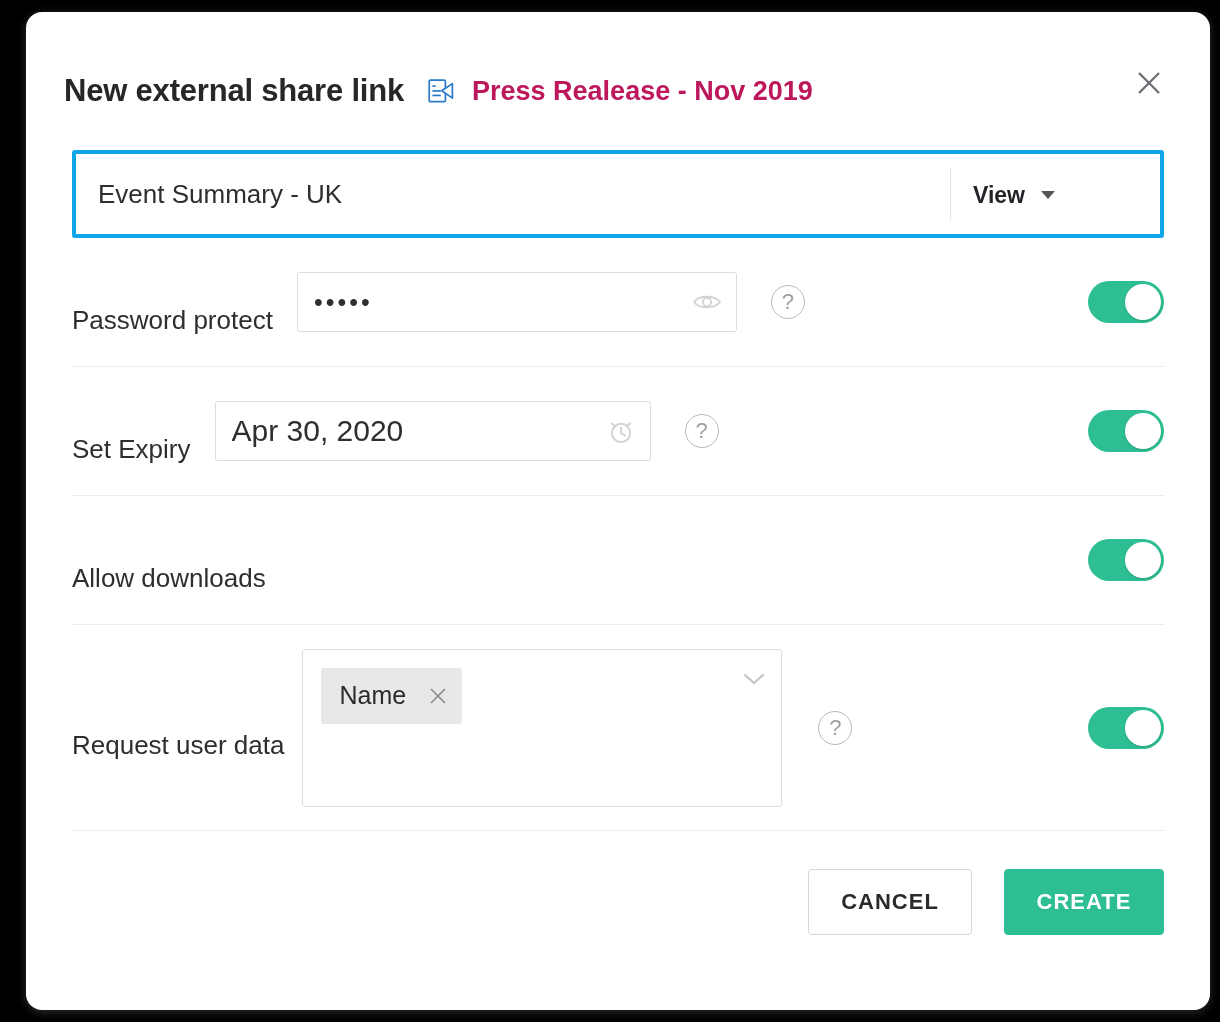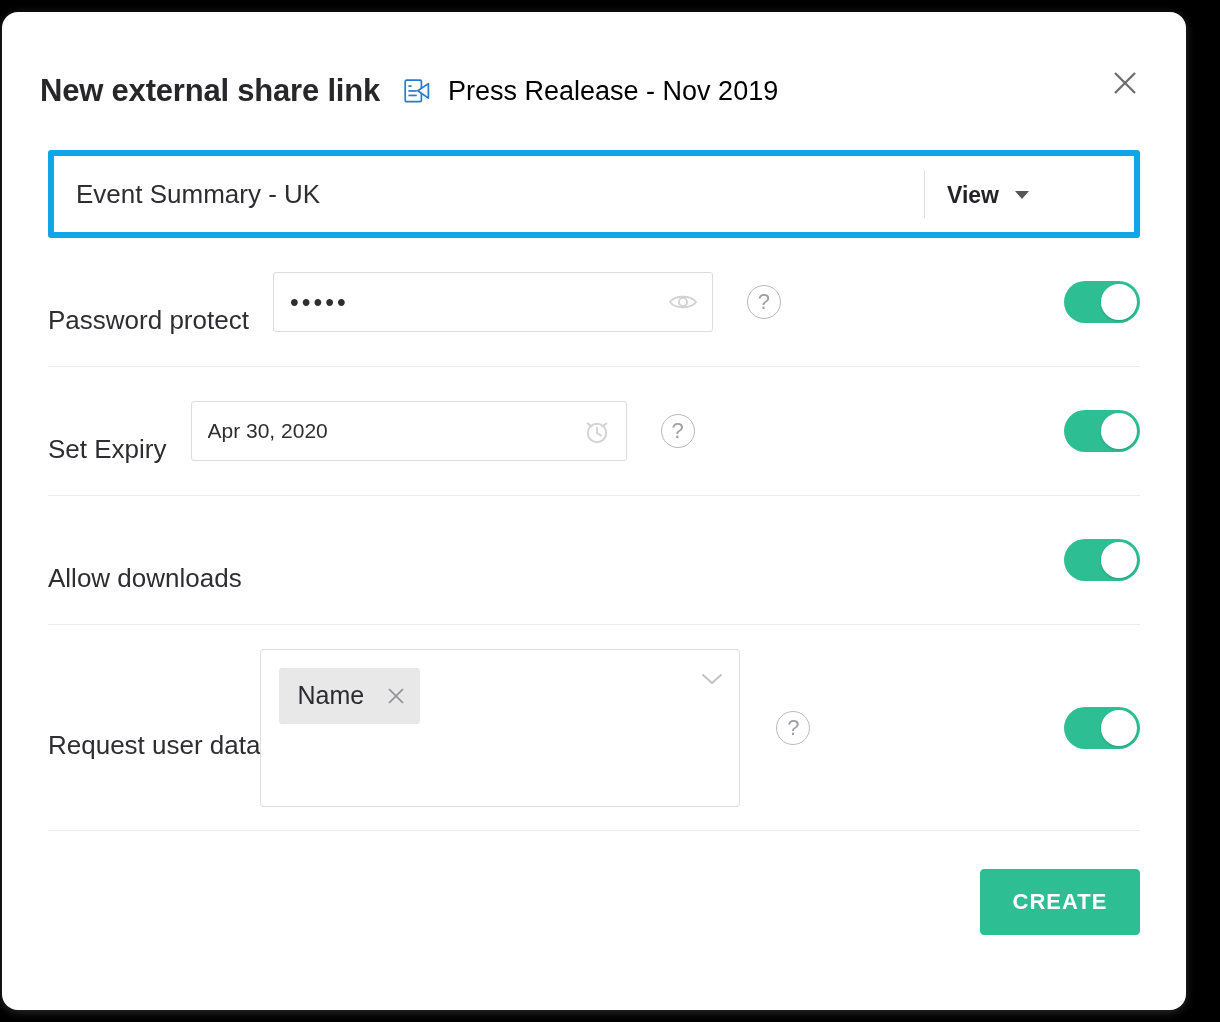--- a/index.html
+++ b/index.html
@@ -7,21 +7,21 @@
   html, body {
     width: 1220px;
     height: 1022px;
     background: #000000;
     font-family: "Liberation Sans", sans-serif;
     overflow: hidden;
   }
 
   #dialog {
     position: absolute;
-    left: 2px;
+    left: 26px;
     top: 12px;
     width: 1184px;
     height: 998px;
     background: #ffffff;
     border-radius: 16px;
     box-shadow: 0 2px 10px rgba(255,255,255,0.18);
   }
 
   
   .header {
@@ -43,22 +43,22 @@
     margin-right: 16px;
     width: 30px;
     height: 30px;
     display: flex;
     align-items: center;
     justify-content: center;
     flex: none;
   }
   .doc-subtitle {
     font-size: 27px;
-    color: #000000;
-    font-weight: normal;
+    color: #be185d;
+    font-weight: bold;
     white-space: nowrap;
   }
   .close-btn {
     position: absolute;
     right: 42px;
     top: 52px;
     width: 38px;
     height: 38px;
     display: flex;
     align-items: center;
@@ -68,21 +68,21 @@
 
   
   .body {
     padding: 0 46px;
   }
 
   
   .name-row {
     display: flex;
     align-items: stretch;
-    border: 6px solid #0ea5e9;
+    border: 4px solid #0ea5e9;
     border-radius: 3px;
     height: 88px;
     margin-top: 20px;
   }
   .name-input {
     flex: 1;
     border: none;
     outline: none;
     font-family: inherit;
     font-size: 26px;
@@ -150,21 +150,21 @@
     height: 60px;
     display: flex;
     align-items: center;
     background: #fff;
   }
   .field input {
     border: none;
     outline: none;
     background: transparent;
     font-family: inherit;
-    font-size: 21px;
+    font-size: 30px;
     color: #2e2e32;
     padding: 0 16px;
     width: 100%;
     height: 100%;
     letter-spacing: 0;
   }
   .field input.pw {
     letter-spacing: 3px;
     font-size: 25px;
   }
@@ -221,20 +221,21 @@
   
   #row-expiry .field { width: 436px; margin-left: 24px; }
   #row-expiry .help-icon { margin-left: 34px; }
 
   
   #row-userdata { min-height: 205px; }
   .chips-box {
     border: 1px solid #dedede;
     border-radius: 3px;
     width: 480px;
+    margin-left: 18px;
     padding: 18px 18px 16px 18px;
     position: relative;
     display: flex;
     flex-wrap: wrap;
     gap: 12px 14px;
     align-content: flex-start;
     min-height: 158px;
   }
   .chip {
     background: #e8e8e8;
@@ -419,16 +420,17 @@
 
       <div class="toggle">
         <div class="knob"></div>
       </div>
     </div>
 
     <div class="divider"></div>
   </div>
 
   <div class="footer">
+    <button class="btn btn-cancel">CANCEL</button>
     <button class="btn btn-create">CREATE</button>
   </div>
 
 </div>
 
 </body></html>

